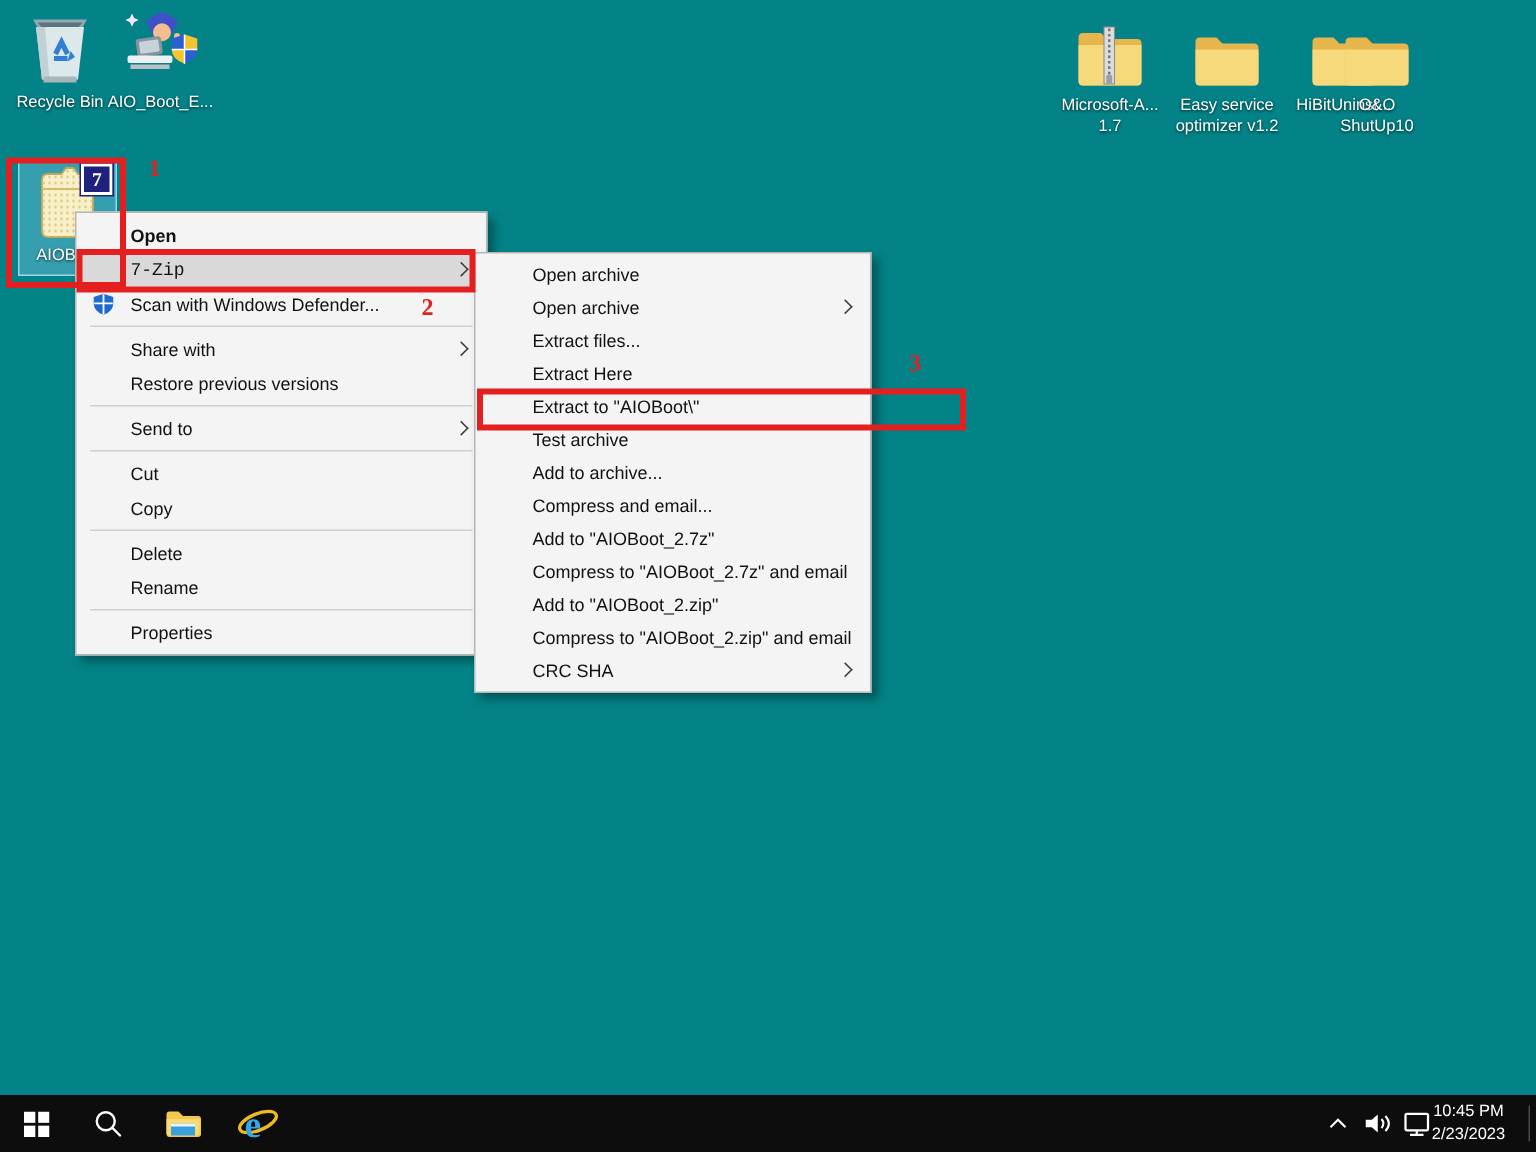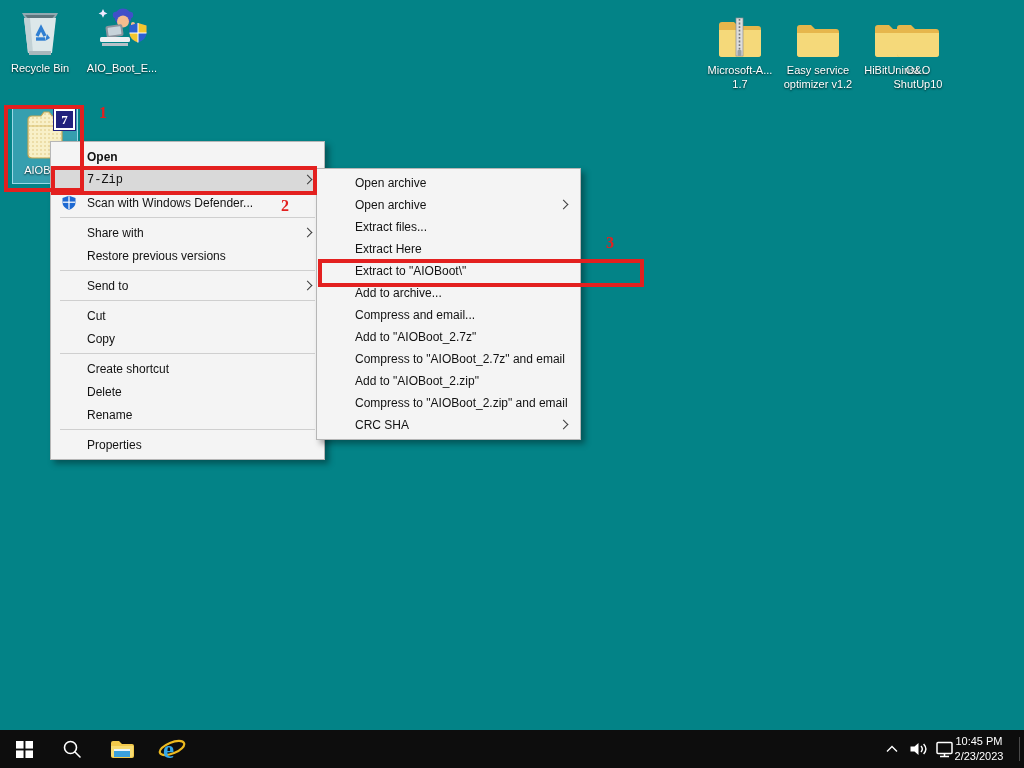--- a/index.html
+++ b/index.html
@@ -73,21 +73,21 @@
       <polygon points="7,10 13,10 16,45 11,45" fill="#c2d1d5"></polygon>
       <rect x="12" y="43" width="22" height="4" fill="#a9b7bc"></rect>
       <path d="M20 28 l4-8 4 8" fill="none" stroke="#2f7fd2" stroke-width="3.4"></path>
       <path d="M19 31 h9" fill="none" stroke="#2f7fd2" stroke-width="3.4"></path>
       <polygon points="28,33 33,30 30,26" fill="#2f7fd2"></polygon>
     </svg>
   </div>
   <div class="desk-label">Recycle Bin</div>
 </div>
 
-<div class="desk-icon" style="left:84px;top:6px;">
+<div class="desk-icon" style="left:69px;top:6px;">
   <div class="ic">
     <svg width="58" height="52" viewBox="0 0 58 52">
       <path d="M10 3 l1.4 3 3 1.4 -3 1.4 -1.4 3 -1.4-3 -3-1.4 3-1.4 z" fill="#efe9ff"></path>
       <circle cx="30" cy="11" r="8.5" fill="#4050c8"></circle>
       <circle cx="23" cy="9" r="3.2" fill="#4050c8"></circle>
       <circle cx="37" cy="9" r="3.2" fill="#4050c8"></circle>
       <ellipse cx="30" cy="15.5" rx="6" ry="6" fill="#f4bd8e"></ellipse>
       <rect x="38" y="16" width="4" height="8" rx="2" fill="#f4bd8e"></rect>
       <g transform="rotate(-8 22 25)">
         <rect x="13" y="19" width="17" height="12" rx="2" fill="#8b949e"></rect>
@@ -200,23 +200,20 @@
   </div>
   <div class="sep"></div>
   <div class="mi">
     <span>Cut</span>
   </div>
   <div class="mi">
     <span>Copy</span>
   </div>
   <div class="sep"></div>
   <div class="mi">
-    <span>Create shortcut</span>
-  </div>
-  <div class="mi">
     <span>Delete</span>
   </div>
   <div class="mi">
     <span>Rename</span>
   </div>
   <div class="sep"></div>
   <div class="mi">
     <span>Properties</span>
   </div>
 </div>
@@ -230,20 +227,23 @@
     <span class="arrow"></span>
   </div>
   <div class="mi">
     <span>Extract files...</span>
   </div>
   <div class="mi">
     <span>Extract Here</span>
   </div>
   <div class="mi">
     <span>Extract to "AIOBoot\"</span>
+  </div>
+  <div class="mi">
+    <span>Test archive</span>
   </div>
   <div class="mi">
     <span>Add to archive...</span>
   </div>
   <div class="mi">
     <span>Compress and email...</span>
   </div>
   <div class="mi">
     <span>Add to "AIOBoot_2.7z"</span>
   </div>

